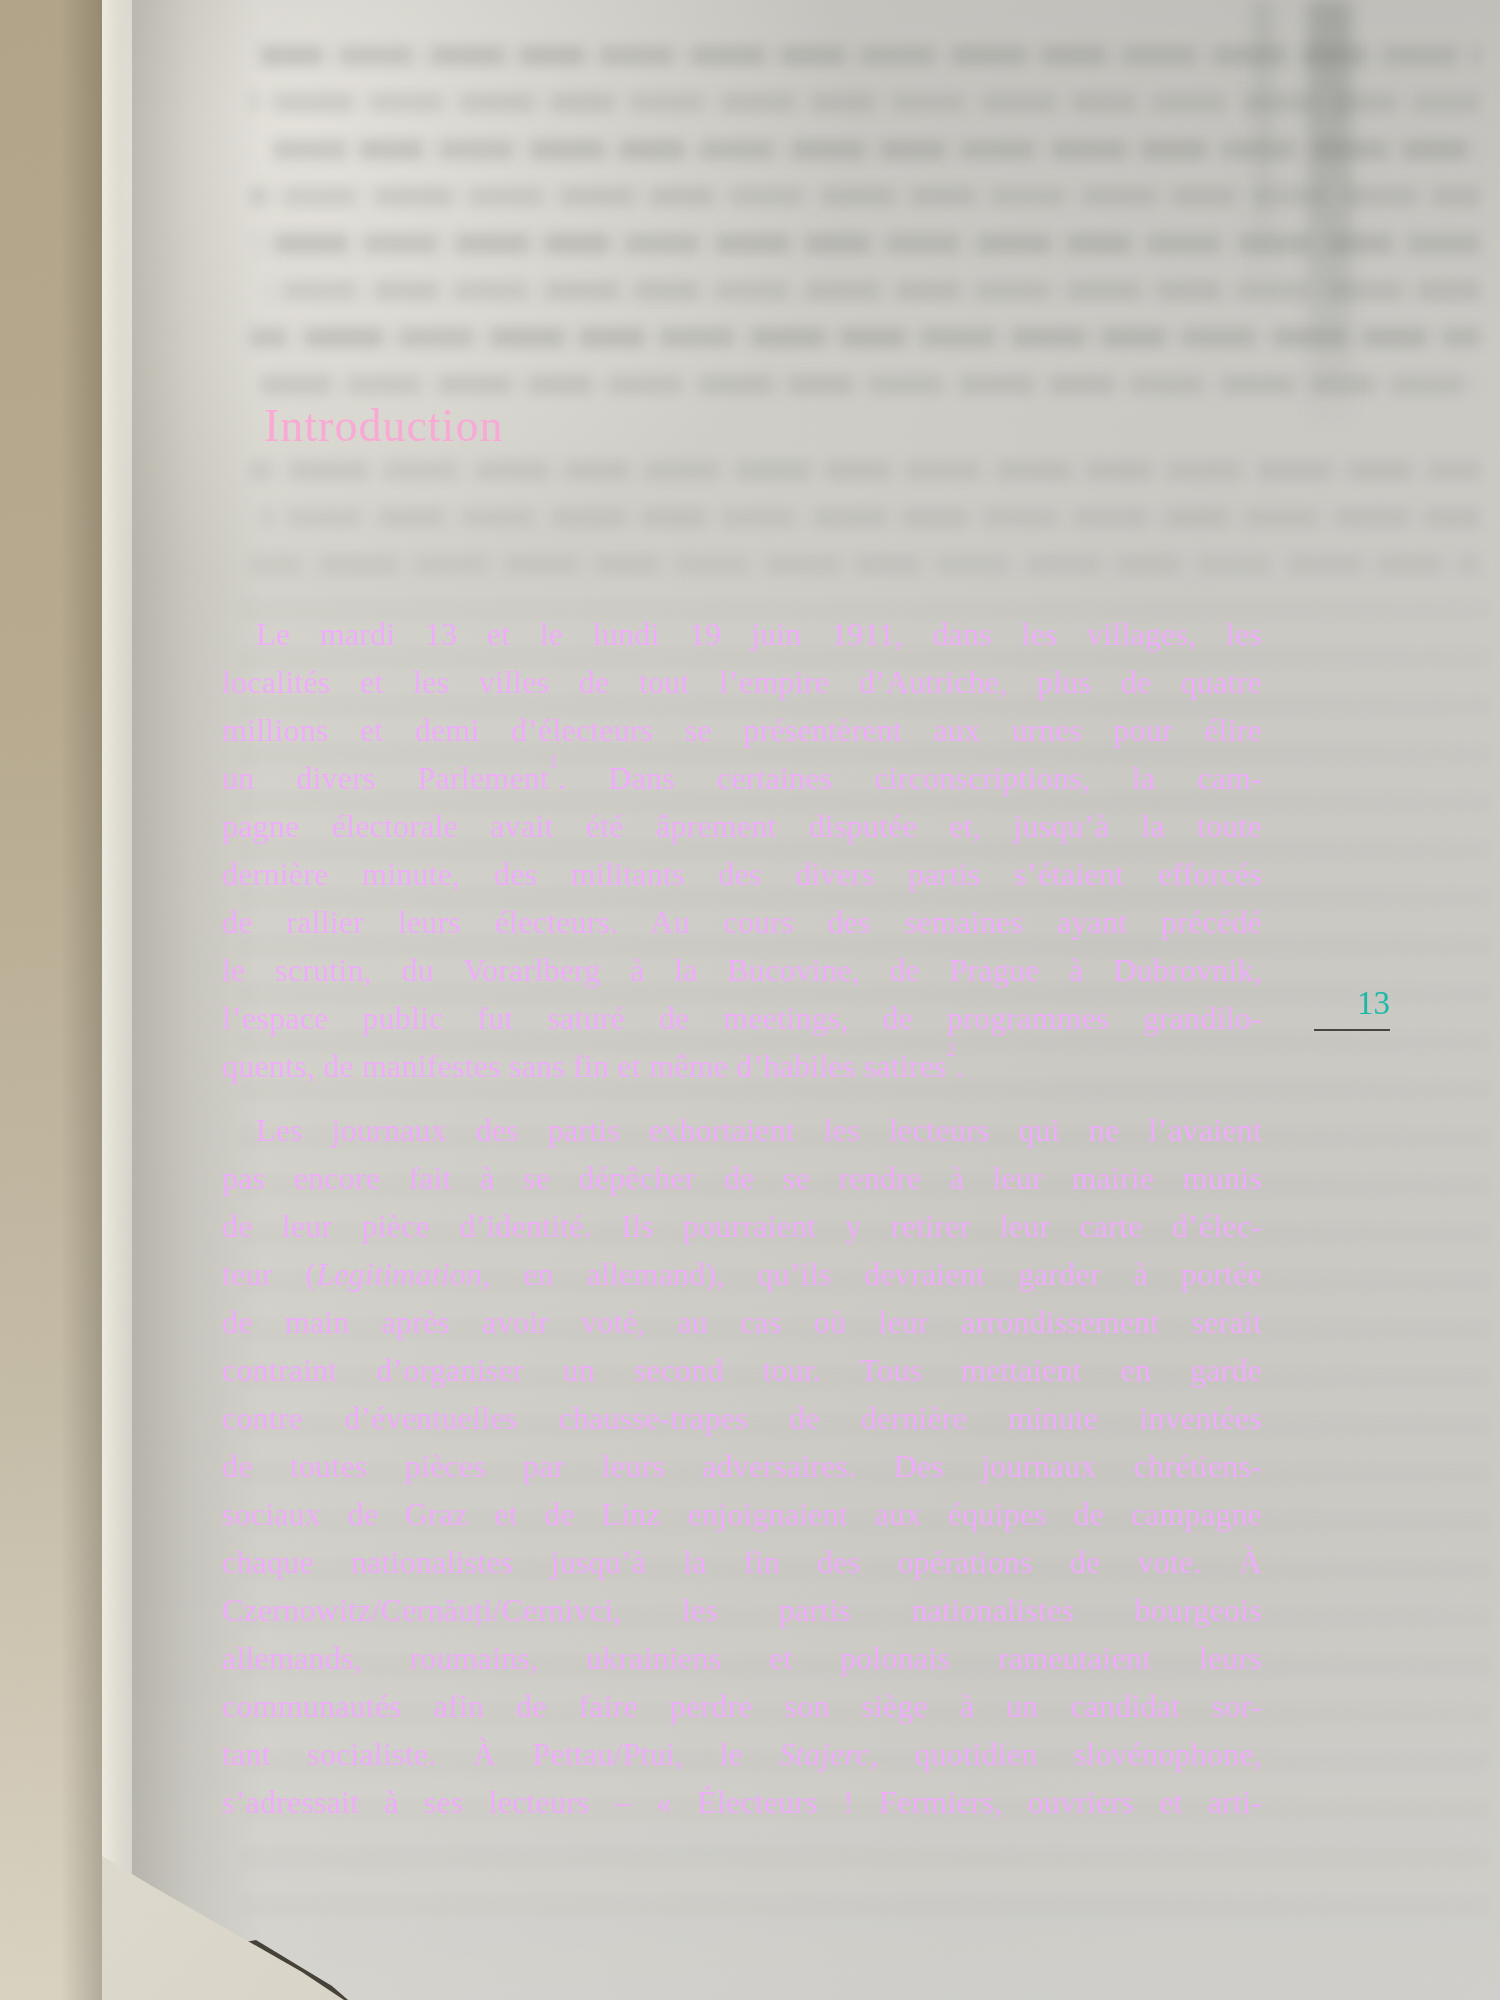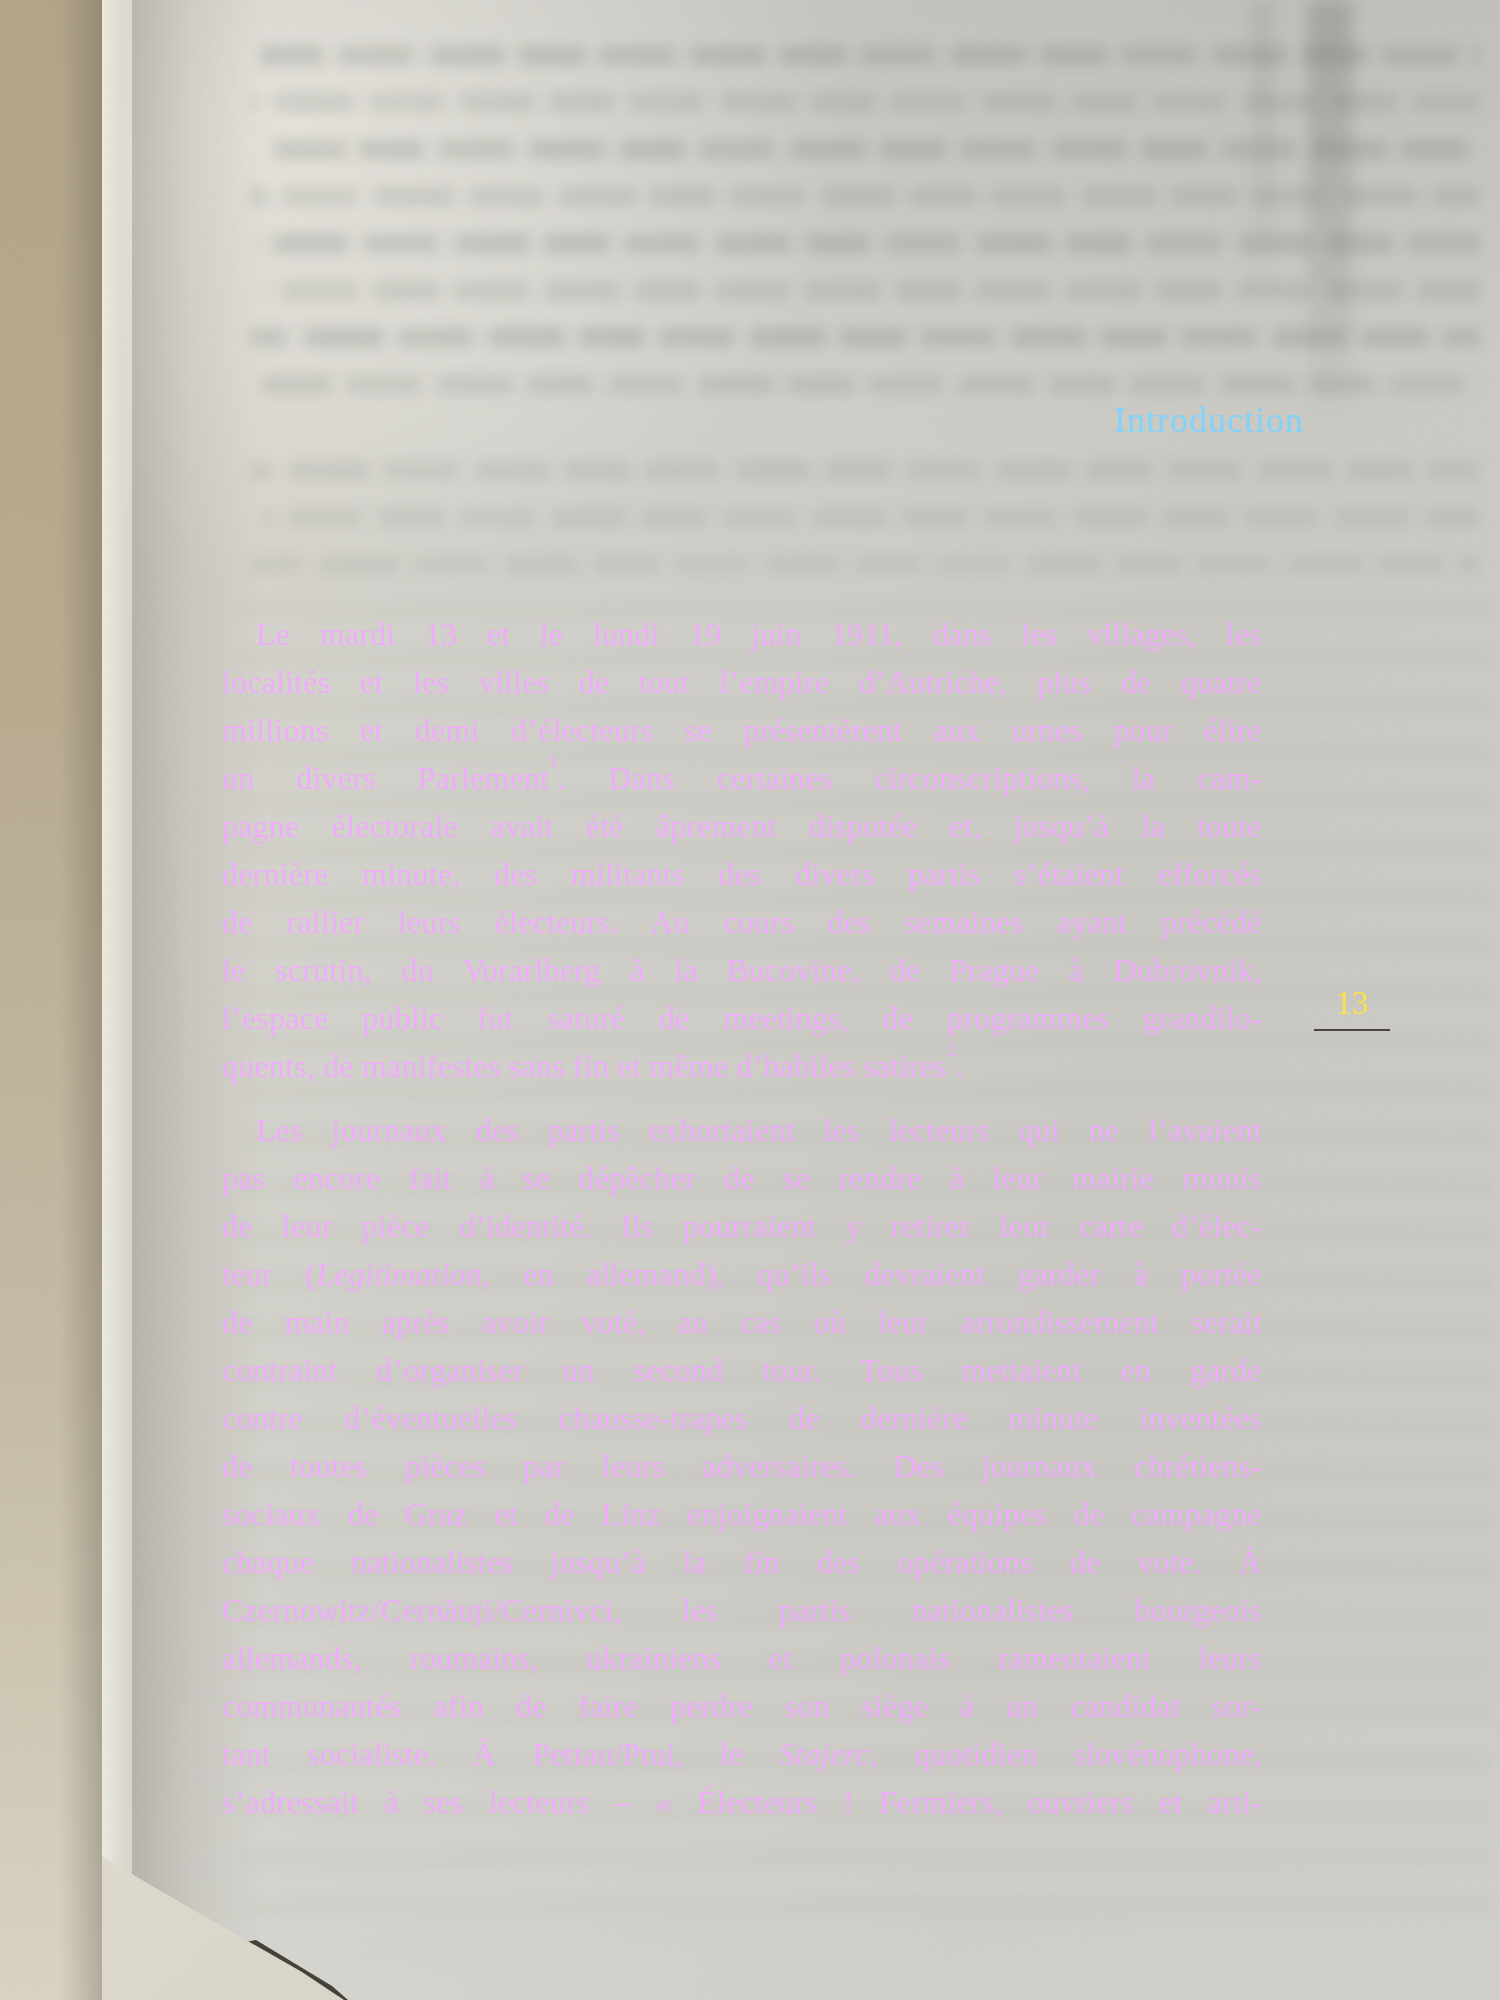--- a/index.html
+++ b/index.html
@@ -47,38 +47,38 @@
     background:repeating-linear-gradient(180deg,rgba(120,122,118,0.09) 0 20px,rgba(120,122,118,0) 20px 48px);
     filter:blur(4px);opacity:.4;
   }
   .ghost-vert{
     position:absolute;filter:blur(8px);
     background:linear-gradient(180deg,rgba(104,108,104,0.32) 0%,rgba(104,108,104,0.16) 65%,rgba(104,108,104,0) 100%);
   }
   
   .chapter-title{
     position:absolute;left:222px;top:399px;width:1040px;
-    text-align:right;transform:translateX(42px);
-    font-size:36px;letter-spacing:1px;color:#7dd3fc;
+    text-align:left;transform:translateX(42px);
+    font-size:46px;letter-spacing:1px;color:#f9a8d4;
   }
   .body-text{
     position:absolute;left:222px;top:610px;width:1040px;
     font-size:32px;line-height:48px;color:#f0abfc;
     letter-spacing:0.2px;
   }
   .para{margin:0;}
   .para + .para{margin-top:16px;}
   .line{height:48px;}
   .just{text-align:justify;text-align-last:justify;}
   .indent{text-indent:34px;}
   sup{font-size:0.56em;line-height:0;position:relative;top:-0.5em;}
   i{font-style:italic;}
   .page-number{
     position:absolute;left:1314px;top:985px;width:76px;
-    text-align:center;font-size:33px;color:#fde047;
+    text-align:right;font-size:33px;color:#14b8a6;
     padding-bottom:7px;border-bottom:2px solid #47423a;
   }
   
   .curl-dark{
     position:absolute;left:0;top:0;width:1500px;height:2000px;
     background:#433f37;
     clip-path:polygon(138px 1980px,204px 1950px,256px 1940px,332px 1986px,348px 2000px,148px 2000px);
   }
   .curl-light{
     position:absolute;left:0;top:0;width:1500px;height:2000px;

